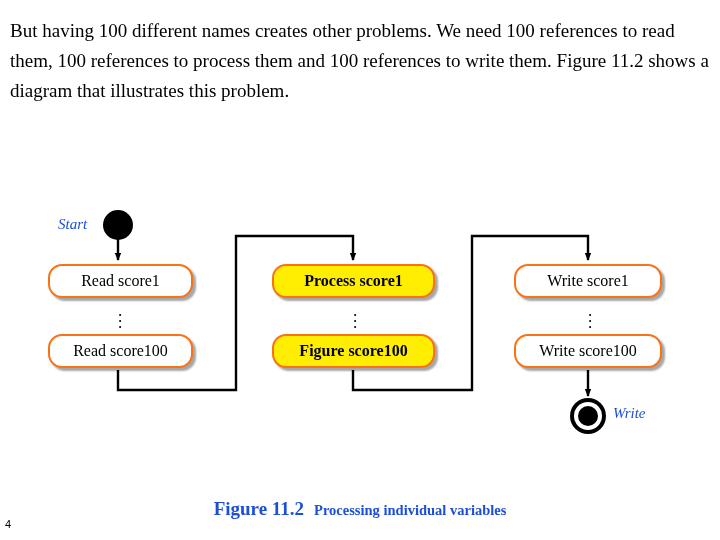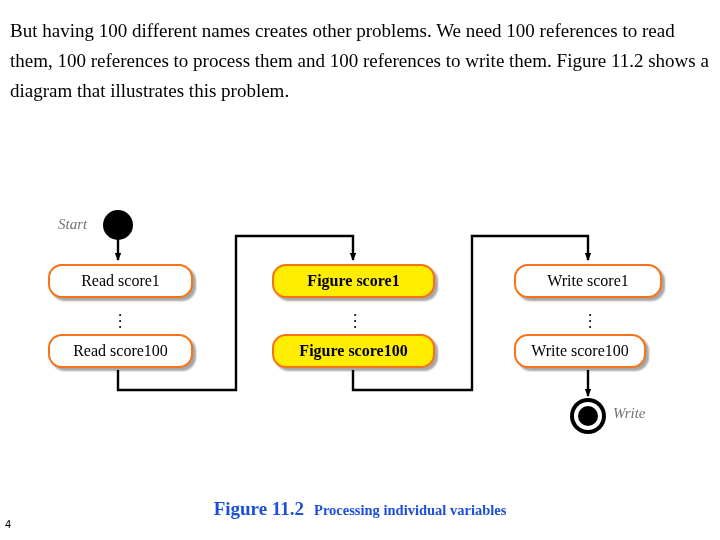--- a/index.html
+++ b/index.html
@@ -77,21 +77,21 @@
     position: absolute;
     border-radius: 50%;
     background: #000000;
   }
 
   .lbl {
     position: absolute;
     font-family: "Liberation Serif", serif;
     font-size: 15px;
     font-style: italic;
-    color: #737373;
+    color: #1d4ed8;
     white-space: nowrap;
   }
 
   .vdots {
     position: absolute;
     font-family: "Liberation Serif", serif;
     font-size: 17px;
     color: #000000;
     line-height: 6px;
     text-align: center;
@@ -171,40 +171,40 @@
   <div class="vdots" style="left:114px; top:118px;">
     <span>.</span>
       <span>.</span>
       <span>.</span>
   </div>
   <div class="node" style="left:48px; top:144px; width:145px;">
     <span>Read score100</span>
   </div>
 
   <div class="node yellow" style="left:272px; top:74px; width:163px;">
-    <span>Figure score1</span>
+    <span>Process score1</span>
   </div>
   <div class="vdots" style="left:349px; top:118px;">
     <span>.</span>
       <span>.</span>
       <span>.</span>
   </div>
   <div class="node yellow" style="left:272px; top:144px; width:163px;">
     <span>Figure score100</span>
   </div>
 
   <div class="node" style="left:514px; top:74px; width:148px;">
     <span>Write score1</span>
   </div>
   <div class="vdots" style="left:584px; top:118px;">
     <span>.</span>
       <span>.</span>
       <span>.</span>
   </div>
-  <div class="node" style="left:514px; top:144px; width:132px;">
+  <div class="node" style="left:514px; top:144px; width:148px;">
     <span>Write score100</span>
   </div>
 
   <div class="stop-outer" style="left:570px; top:208px; width:36px; height:36px;"></div>
   <div class="stop-inner" style="left:574px; top:212px; width:28px; height:28px;"></div>
   <div class="stop-core" style="left:578px; top:216px; width:20px; height:20px;"></div>
   <div class="lbl" style="left:613px; top:215px;">Write</div>
 
 </div>
 

